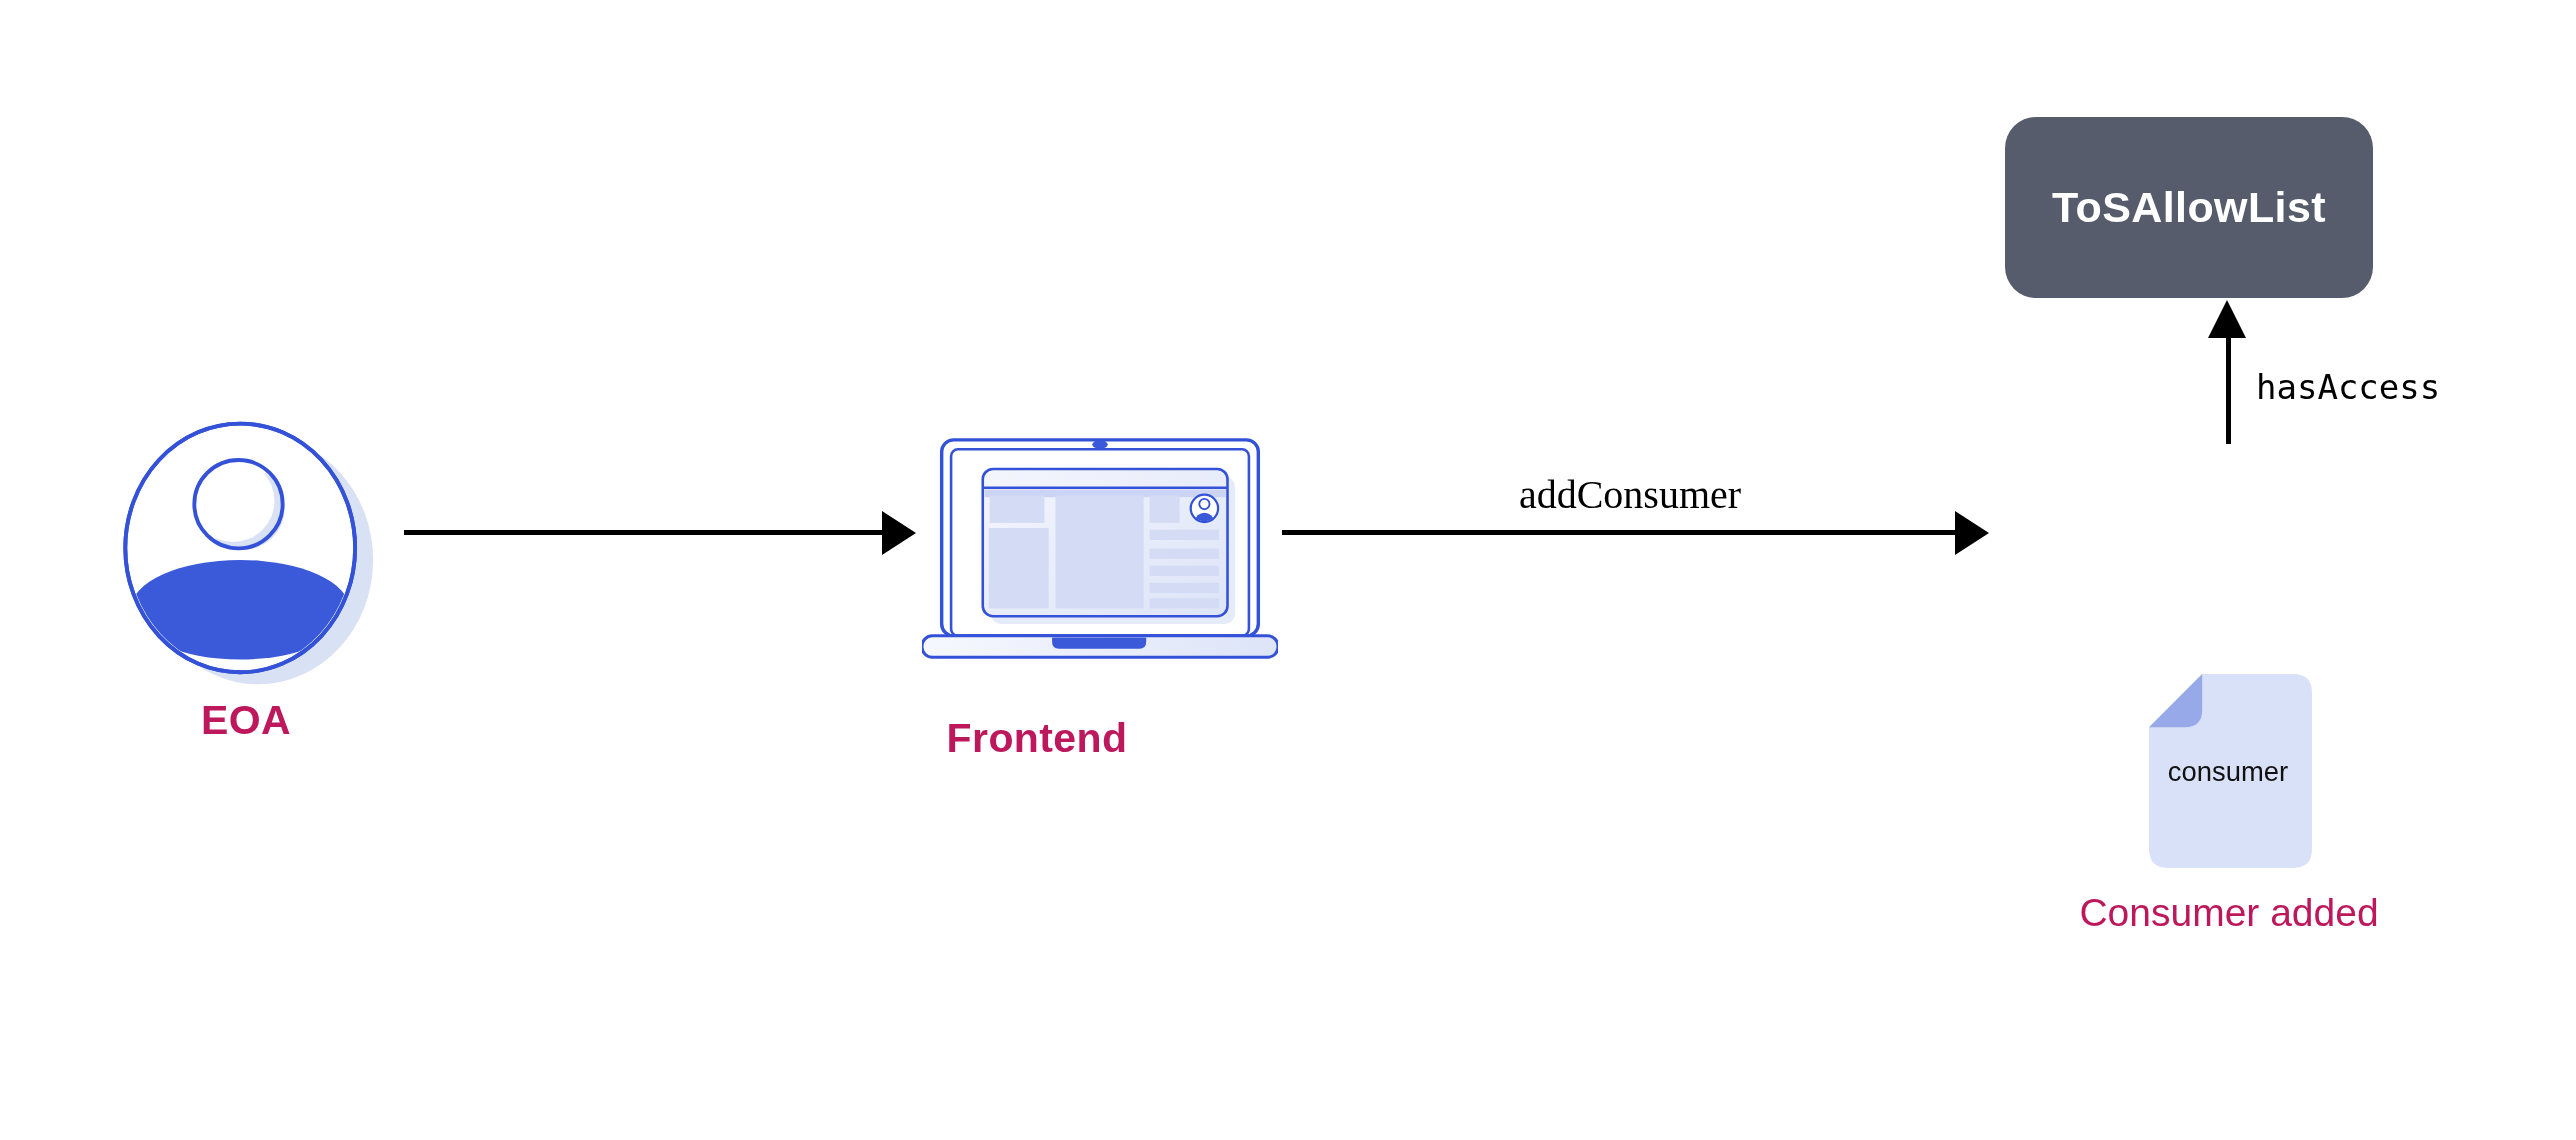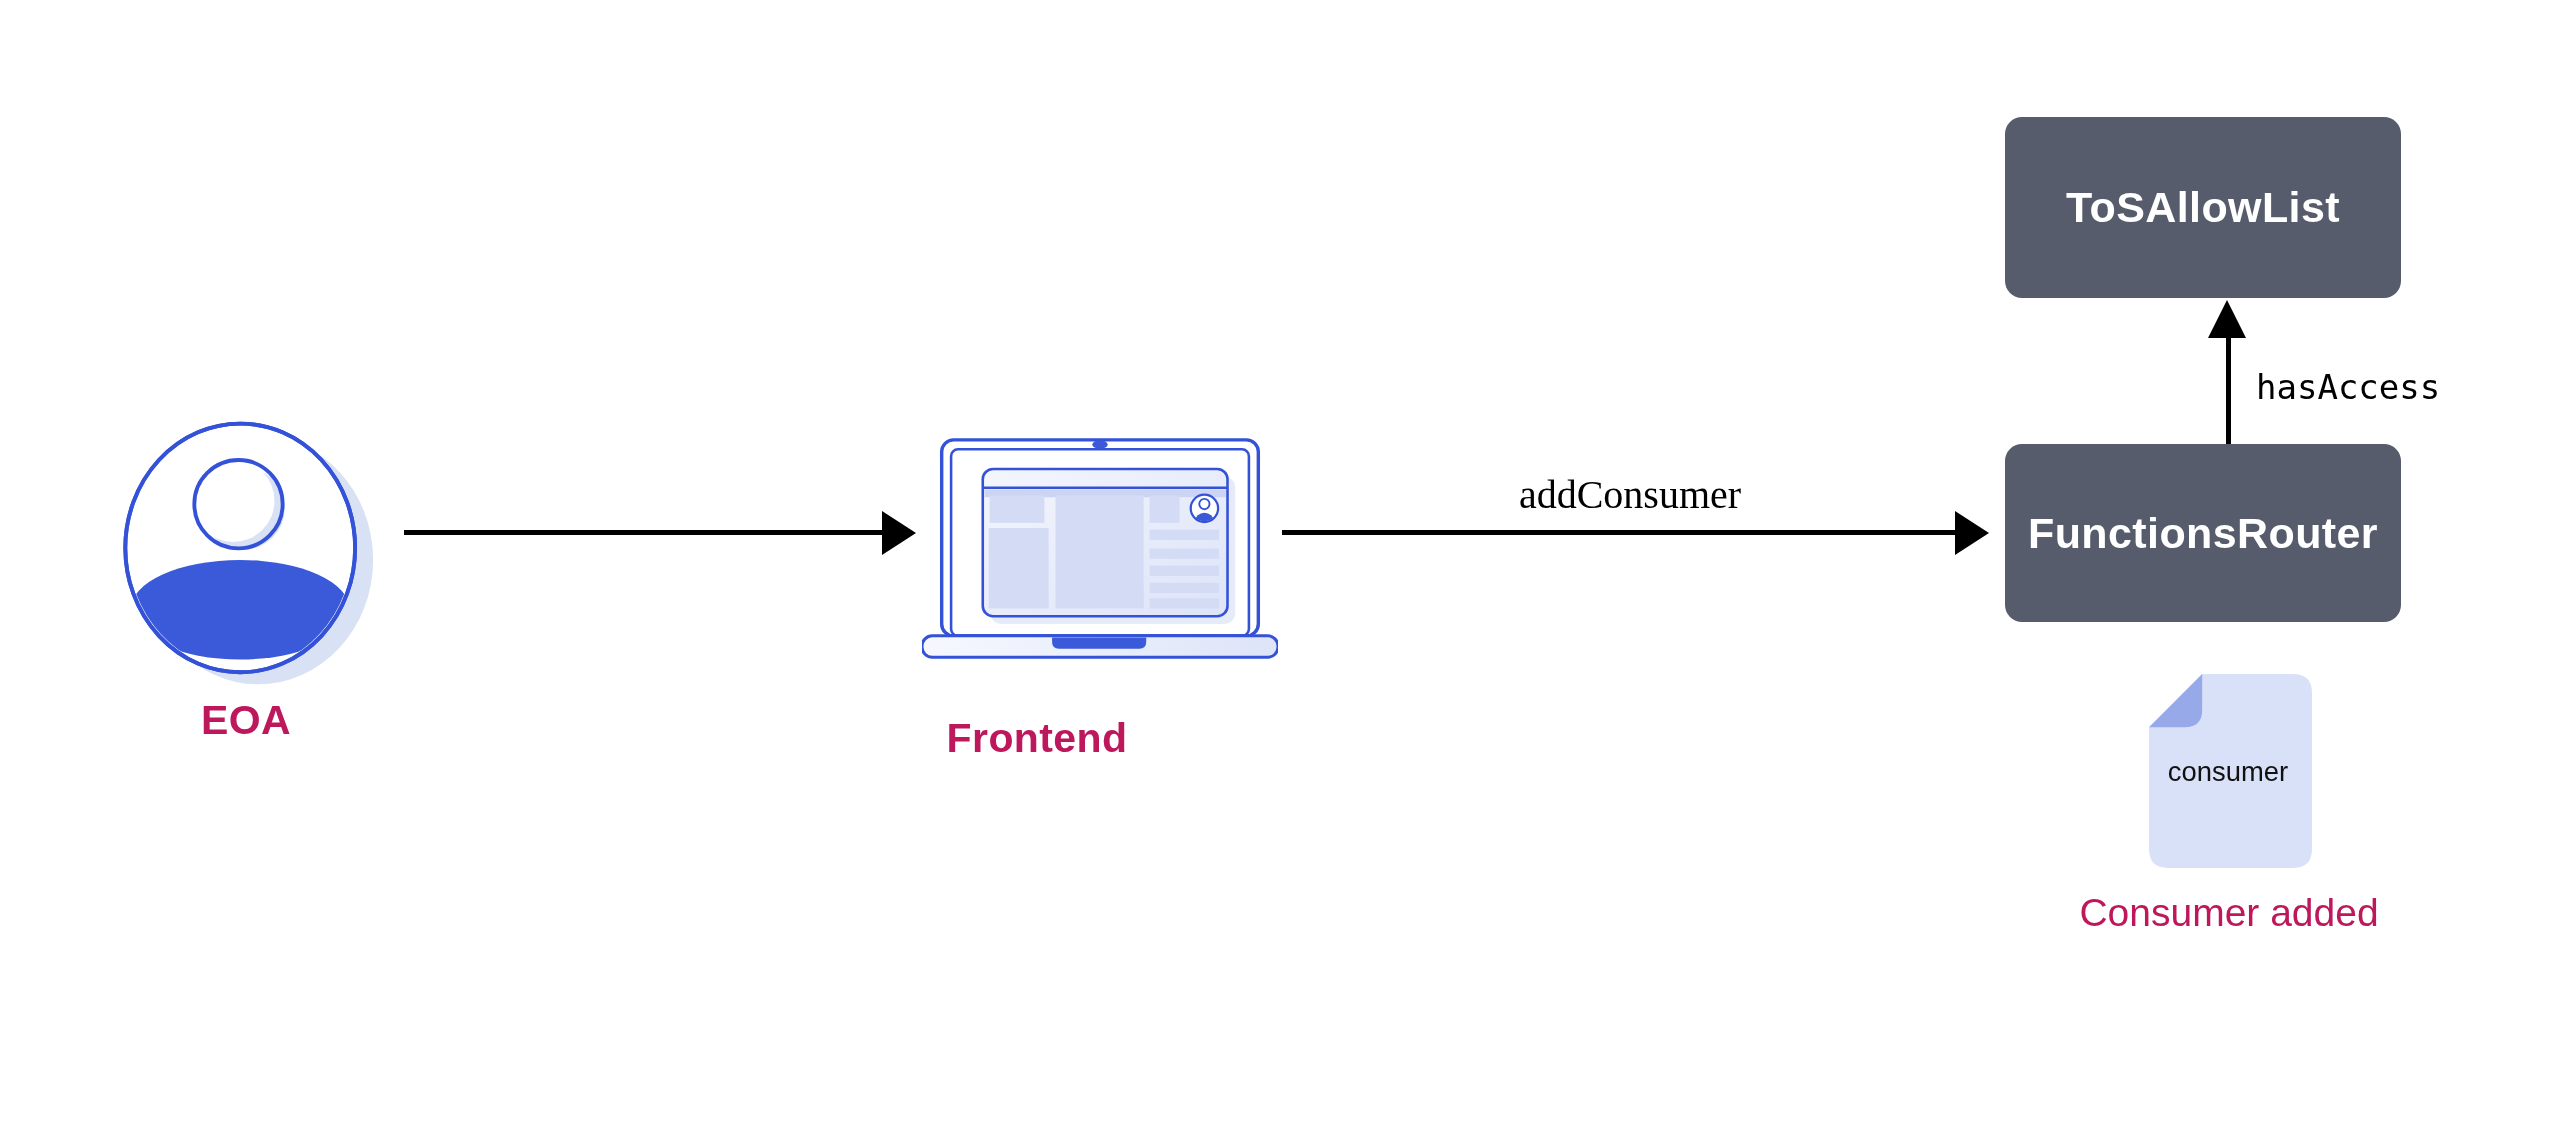--- a/index.html
+++ b/index.html
@@ -19,23 +19,23 @@
     font-weight:bold;
     font-size:41px;
     color:#be185d;
     letter-spacing:0.4px;
     white-space:nowrap;
   }
 
   
   .contract-box{
     position:absolute;
-    left:2005px;width:396px;height:180px;
+    left:2005px;width:368px;height:180px;
     background:#565c6b;
-    border-radius:17px;
+    border-radius:31px;
     display:flex;align-items:center;justify-content:center;
   }
   .contract-box .box-label{
     color:#ffffff;
     font-weight:bold;
     font-size:43px;
     letter-spacing:0.4px;
     white-space:nowrap;
   }
 
@@ -161,23 +161,20 @@
   <div class="node-label" style="left:1037px;top:738px;">Frontend</div>
 
   <div class="arrow-line-h" style="left:1282px;top:530px;width:673px;"></div>
   <div class="arrow-head-right" style="left:1955px;top:511px;"></div>
   <div class="code-label centered" style="left:1630px;top:494px;font-size:40px;font-family:Liberation Serif, serif;">addConsumer</div>
 
   <div class="contract-box" style="top:117px;height:181px;">
     <span class="box-label">ToSAllowList</span>
   </div>
 
-  <div class="contract-box" style="top:444px;height:178px;">
-    <span class="box-label">FunctionsRouter</span>
-  </div>
 
   <div class="arrow-line-v" style="left:2226px;top:338px;height:106px;"></div>
   <div class="arrow-head-up" style="left:2208px;top:300px;"></div>
   <div class="code-label lefted" style="left:2256px;top:387px;font-size:34px;">hasAccess</div>
 
   <svg class="abs" style="left:2149px;top:674px;" width="163" height="194" viewBox="0 0 190 226">
 
     <path d="M 62 0 H 168 Q 190 0 190 22 V 204 Q 190 226 168 226 H 22 Q 0 226 0 204 V 62 Z" fill="#d9e1f8"></path>
 
     <path d="M 62 0 L 62 42 Q 62 62 42 62 L 0 62 Z" fill="#97a9e9"></path>

